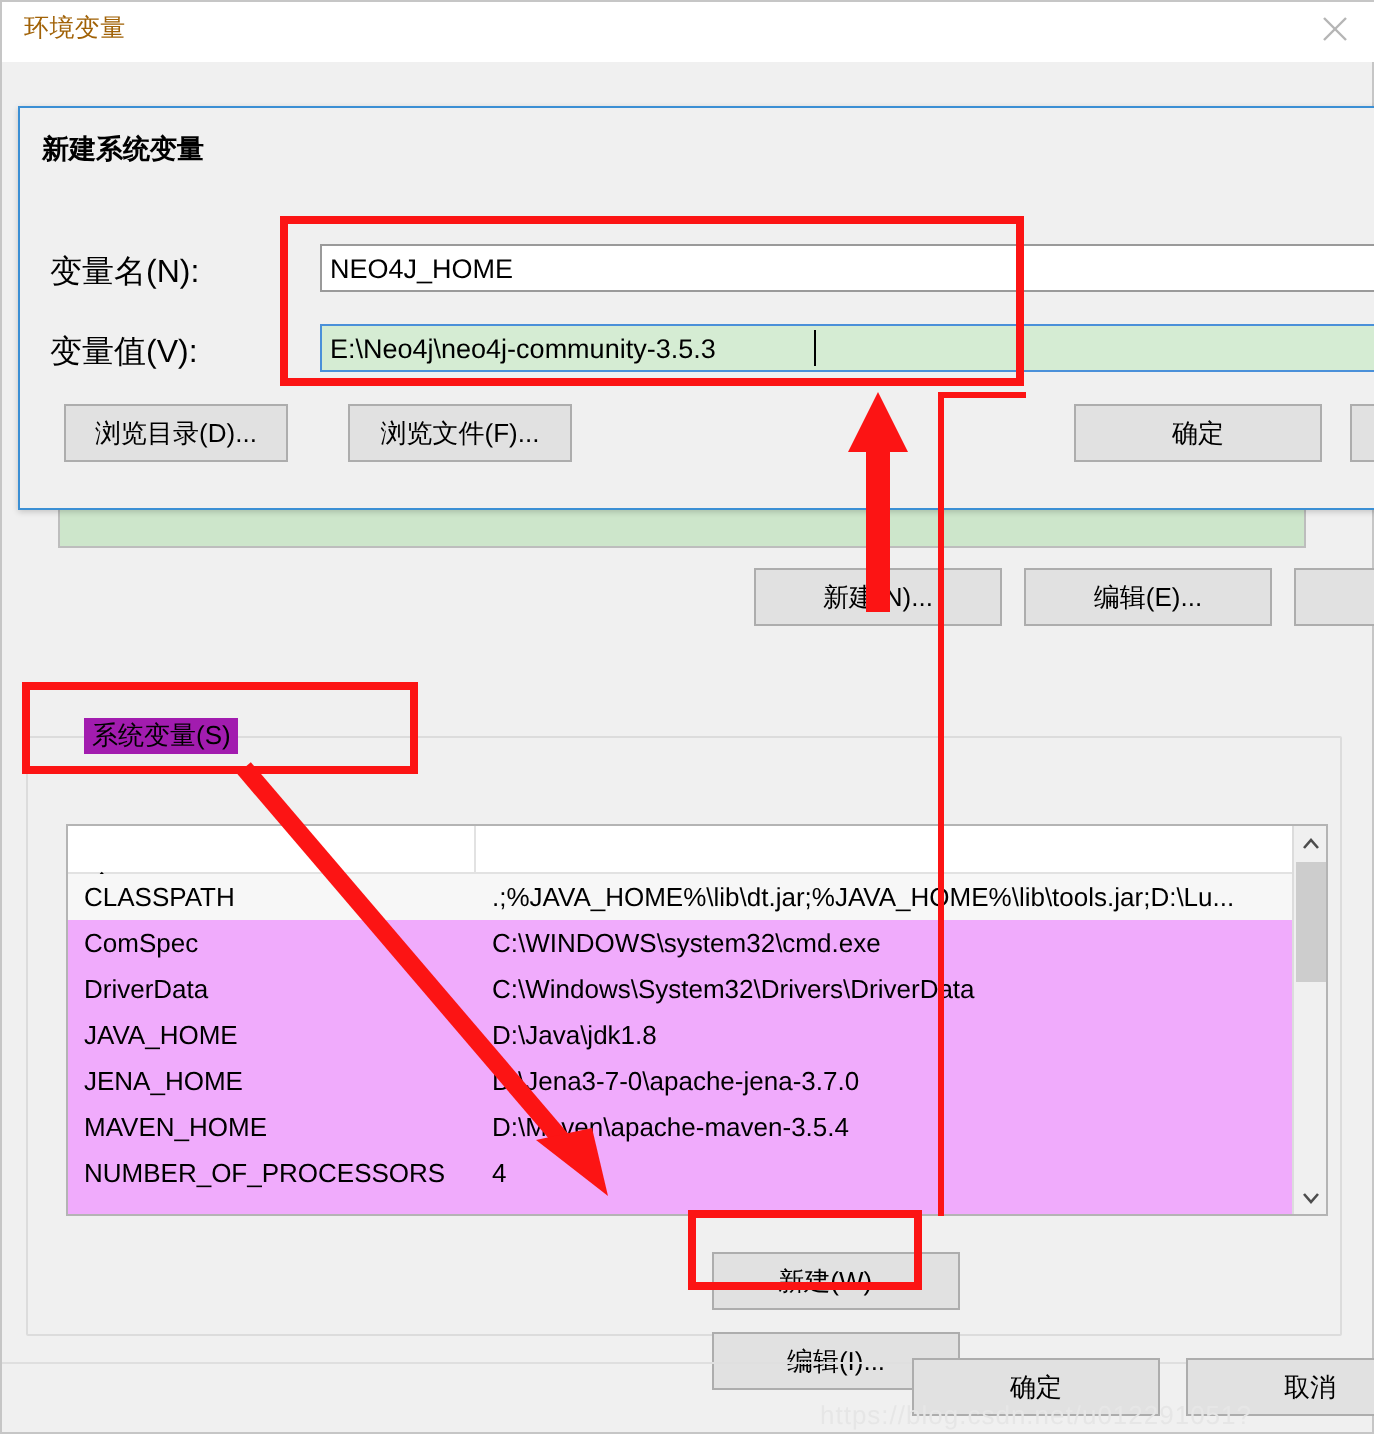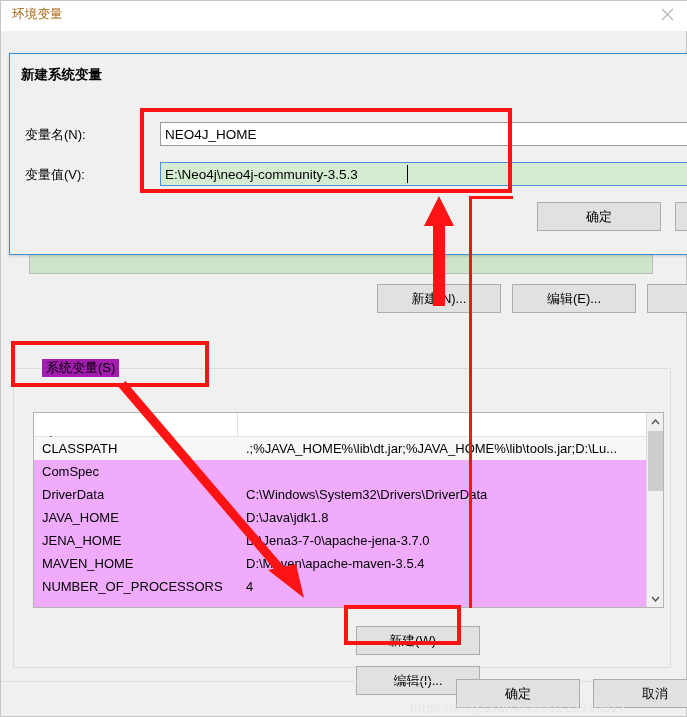--- a/index.html
+++ b/index.html
@@ -252,21 +252,21 @@
   #new-dialog-title {
     position: absolute;
     left: 11px; top: 12px;
     font-size: 13.5px;
     font-weight: bold;
     color: #000;
   }
   .field-label {
     position: absolute;
     left: 15px;
-    font-size: 13px;
+    font-size: 16px;
   }
   .field-label.name { top: 72px; }
   .field-label.value { top: 112px; }
   .field-input {
     position: absolute;
     left: 150px;
     width: 560px;
     height: 24px;
     box-sizing: border-box;
     font-family: "Liberation Sans", "DejaVu Sans", sans-serif;
@@ -377,20 +377,21 @@
           <div class="th c1">变量</div>
           <div class="th c2">值</div>
         </div>
         <div id="sys-rows">
           <div class="row first">
             <span class="cell-name">CLASSPATH</span>
             <span class="cell-value">.;%JAVA_HOME%\lib\dt.jar;%JAVA_HOME%\lib\tools.jar;D:\Lu...</span>
           </div>
           <div class="row">
             <span class="cell-name">ComSpec</span>
+            <span class="cell-value">C:\WINDOWS\system32\cmd.exe</span>
           </div>
           <div class="row">
             <span class="cell-name">DriverData</span>
             <span class="cell-value">C:\Windows\System32\Drivers\DriverData</span>
           </div>
           <div class="row">
             <span class="cell-name">JAVA_HOME</span>
             <span class="cell-value">D:\Java\jdk1.8</span>
           </div>
           <div class="row">
@@ -441,20 +442,24 @@
 <div id="new-dialog">
   <div id="new-dialog-title">新建系统变量</div>
 
   <div class="field-label name">变量名(N):</div>
   <input class="field-input name" type="text" value="NEO4J_HOME" style="">
 
   <div class="field-label value">变量值(V):</div>
   <input class="field-input value" type="text" value="E:\Neo4j\neo4j-community-3.5.3" style="">
   <div id="value-caret"></div>
 
+  <div id="dlg-browse-buttons">
+    <button class="btn wide">浏览目录(D)...</button>
+    <button class="btn wide">浏览文件(F)...</button>
+  </div>
   <div id="dlg-ok-buttons">
     <button class="btn">确定</button>
     <button class="btn">取消</button>
   </div>
 </div>
 
 <div class="red-line" id="red-conn-v"></div>
 <div class="red-line" id="red-conn-h"></div>
 
 <div id="arrow-up">

